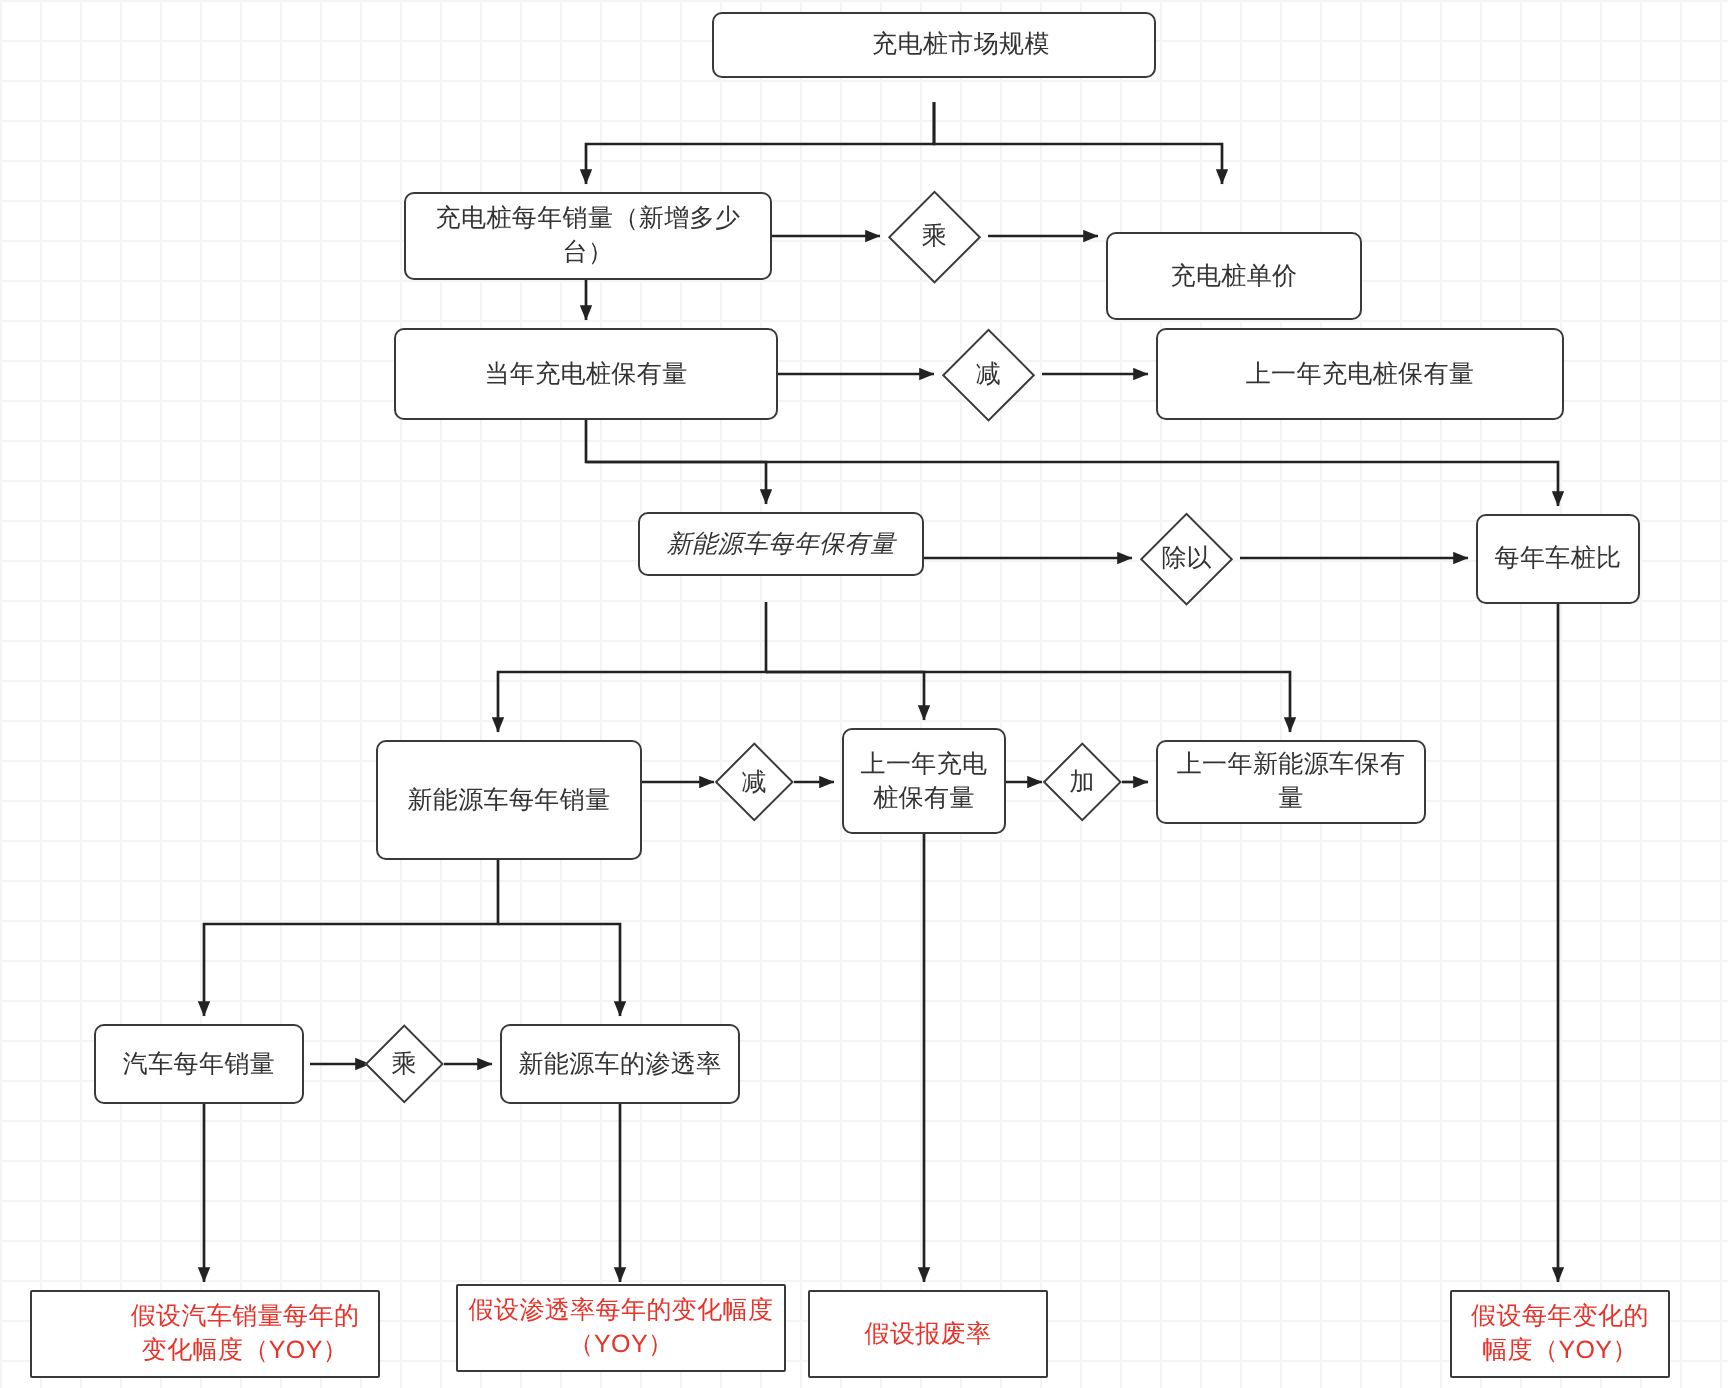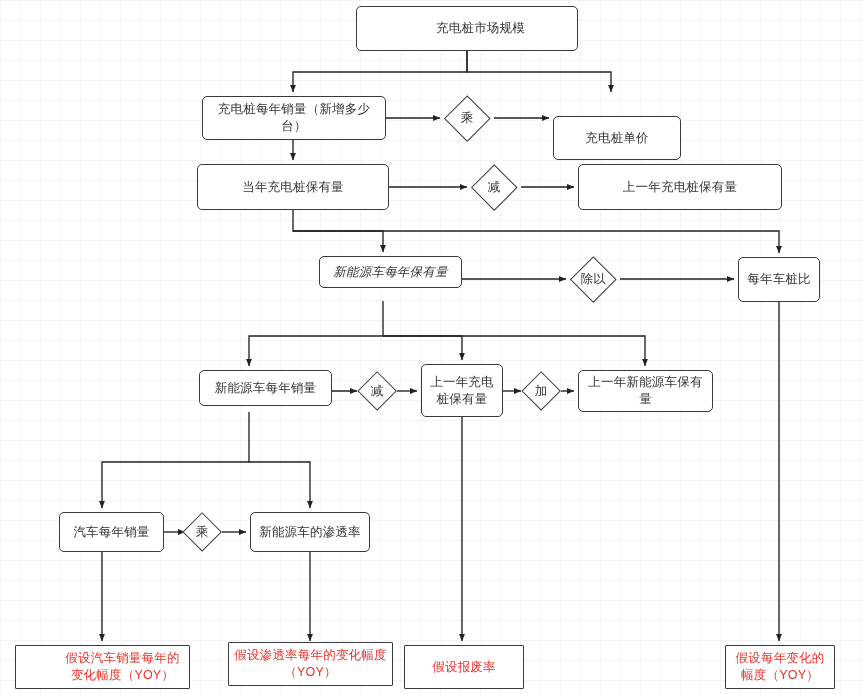--- a/index.html
+++ b/index.html
@@ -100,51 +100,51 @@
         <path d="M155,532 L185,532" fill="none" stroke="#222222" stroke-width="1.35" stroke-linejoin="miter" marker-end="url(#arrowhead)"></path>
         <path d="M222,532 L246,532" fill="none" stroke="#222222" stroke-width="1.35" stroke-linejoin="miter" marker-end="url(#arrowhead)"></path>
         <path d="M102,552 L102,641" fill="none" stroke="#222222" stroke-width="1.35" stroke-linejoin="miter" marker-end="url(#arrowhead)"></path>
         <path d="M310,552 L310,641" fill="none" stroke="#222222" stroke-width="1.35" stroke-linejoin="miter" marker-end="url(#arrowhead)"></path>
         <path d="M462,417 L462,641" fill="none" stroke="#222222" stroke-width="1.35" stroke-linejoin="miter" marker-end="url(#arrowhead)"></path>
         <path d="M779,302 L779,641" fill="none" stroke="#222222" stroke-width="1.35" stroke-linejoin="miter" marker-end="url(#arrowhead)"></path>
       </g>
   </svg>
 
   <div id="node-layer">
-      <div class="node" style="left: 356px; top: 6px; width: 222px; height: 45px; padding-left: 31px;">
+      <div class="node" style="left: 356px; top: 6px; width: 222px; height: 33px; padding-left: 31px;">
         <span>充电桩市场规模</span>
       </div>
       <div class="node" style="left: 202px; top: 96px; width: 184px; height: 44px;">
         <span>充电桩每年销量（新增多少台）</span>
       </div>
       <div class="node" style="left: 553px; top: 96px; width: 128px; height: 44px; margin-top: 20px;">
         <span>充电桩单价</span>
       </div>
       <div class="node" style="left: 197px; top: 164px; width: 192px; height: 46px;">
         <span>当年充电桩保有量</span>
       </div>
       <div class="node" style="left: 578px; top: 164px; width: 204px; height: 46px;">
         <span>上一年充电桩保有量</span>
       </div>
       <div class="node" style="left: 319px; top: 256px; width: 143px; height: 32px; font-style: italic;">
         <span>新能源车每年保有量</span>
       </div>
       <div class="node" style="left: 738px; top: 257px; width: 82px; height: 45px;">
         <span>每年车桩比</span>
       </div>
-      <div class="node" style="left: 188px; top: 370px; width: 133px; height: 36px; margin-left: 11px;">
+      <div class="node" style="left: 188px; top: 370px; width: 133px; height: 60px;">
         <span>新能源车每年销量</span>
       </div>
       <div class="node" style="left: 421px; top: 364px; width: 82px; height: 53px;">
         <span>上一年充电桩保有量</span>
       </div>
       <div class="node" style="left: 578px; top: 370px; width: 135px; height: 42px;">
         <span>上一年新能源车保有量</span>
       </div>
-      <div class="node" style="left: 59px; top: 512px; width: 105px; height: 40px;">
+      <div class="node" style="left: 47px; top: 512px; width: 105px; height: 40px;">
         <span>汽车每年销量</span>
       </div>
       <div class="node" style="left: 250px; top: 512px; width: 120px; height: 40px;">
         <span>新能源车的渗透率</span>
       </div>
       <div class="node red sharp" style="left: 15px; top: 645px; width: 175px; height: 44px; padding-left: 44px;">
         <span>假设汽车销量每年的变化幅度（YOY）</span>
       </div>
       <div class="node red sharp" style="left: 228px; top: 642px; width: 165px; height: 44px;">
         <span>假设渗透率每年的变化幅度（YOY）</span>

